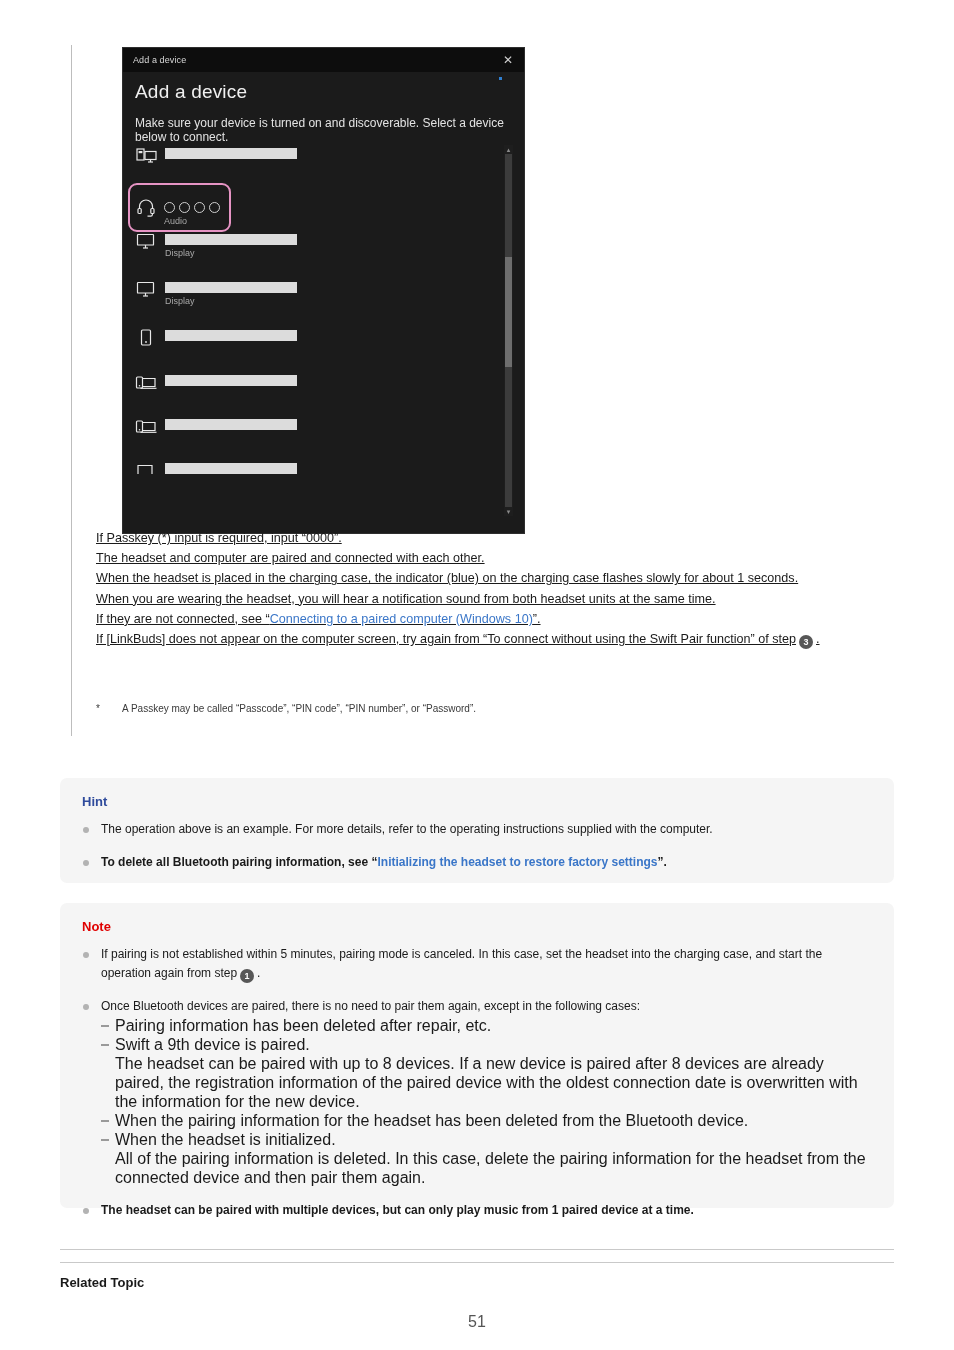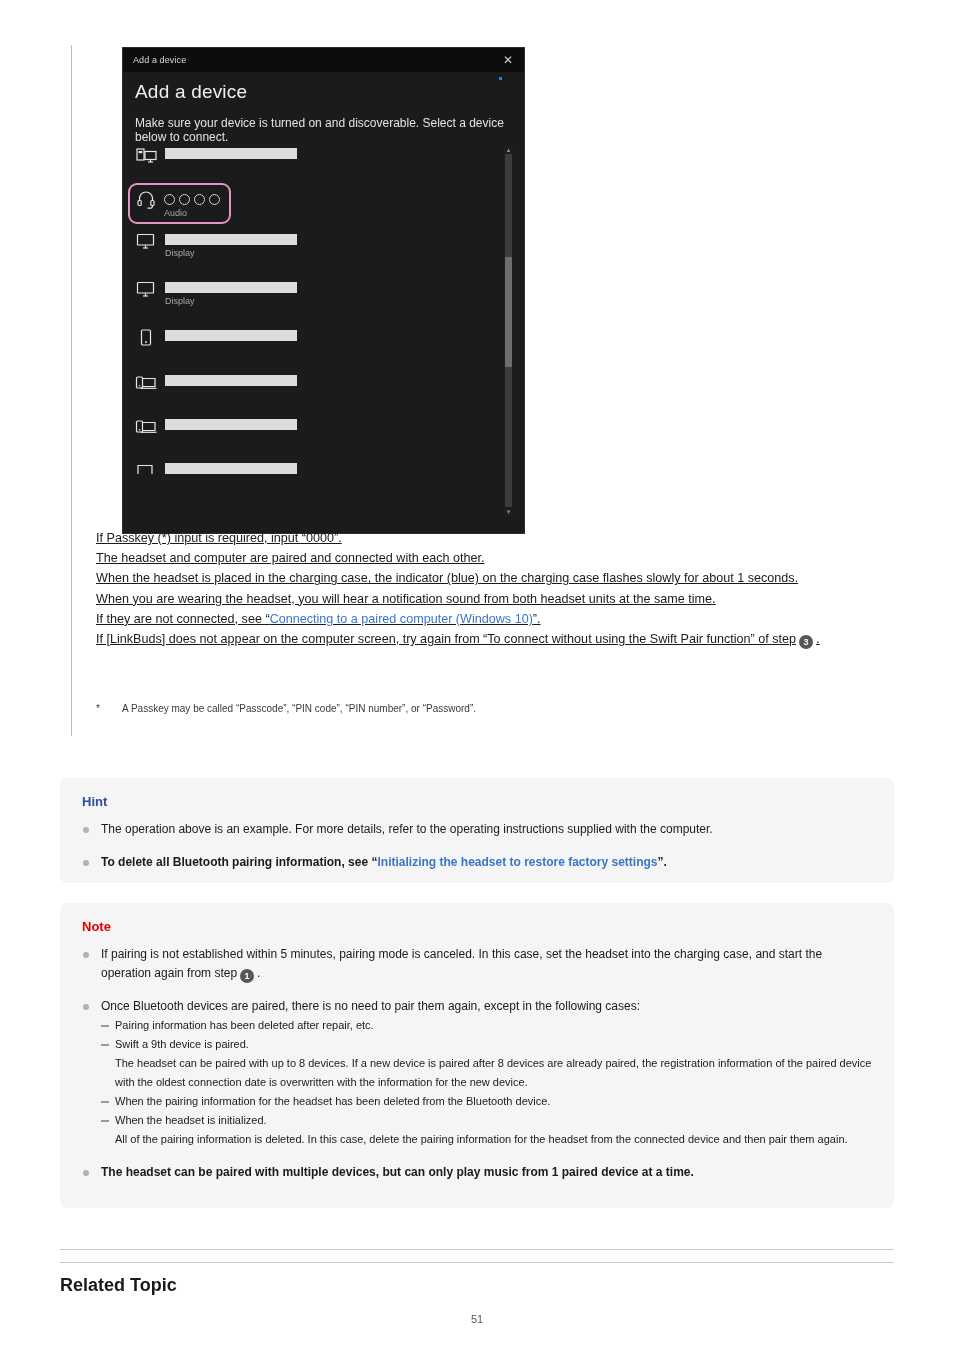--- a/index.html
+++ b/index.html
@@ -143,21 +143,21 @@
     box-sizing: border-box;
   }
 
   
   .dev-row.highlight {
     left: -7px;
     top: 38px;
     width: 103px;
     border: 2px solid #e694c4;
     border-radius: 9px;
-    padding: 5px 6px 4px 6px;
+    padding: 13px 6px 4px 6px;
     background: transparent;
   }
   .dev-row.highlight .dev-icon { margin-right: 4px; }
 
   
   .dlg-scroll {
     position: absolute;
     left: 381px;
     top: 97px;
     width: 9px;
@@ -278,21 +278,21 @@
     background: #b3b3b3;
   }
   .sublist {
     list-style: none;
     margin: 0;
     padding: 0;
   }
   .sublist > li {
     position: relative;
     padding-left: 14px;
-    font-size: 11px;
+    font-size: 16px;
     line-height: 19px;
   }
   .sublist > li.dashed:before {
     content: "";
     position: absolute;
     left: 0;
     top: 9px;
     width: 8px;
     height: 2px;
     background: #9a9a9a;
@@ -306,31 +306,31 @@
     width: 834px;
     height: 1px;
     background: #c9c9c9;
   }
   .hr1 { top: 1249px; }
   .hr2 { top: 1262px; }
   .related {
     position: absolute;
     left: 60px;
     top: 1275px;
-    font-size: 18px;
+    font-size: 13px;
     font-weight: 700;
     color: #1a1a1a;
   }
   .page-num {
     position: absolute;
     left: 0;
     top: 1313px;
     width: 954px;
     text-align: center;
-    font-size: 11px;
+    font-size: 16px;
     color: #555;
   }
 </style>
 </head>
 <body>
 
 <div class="step-rule"></div>
 
 <div class="dialog">
 

